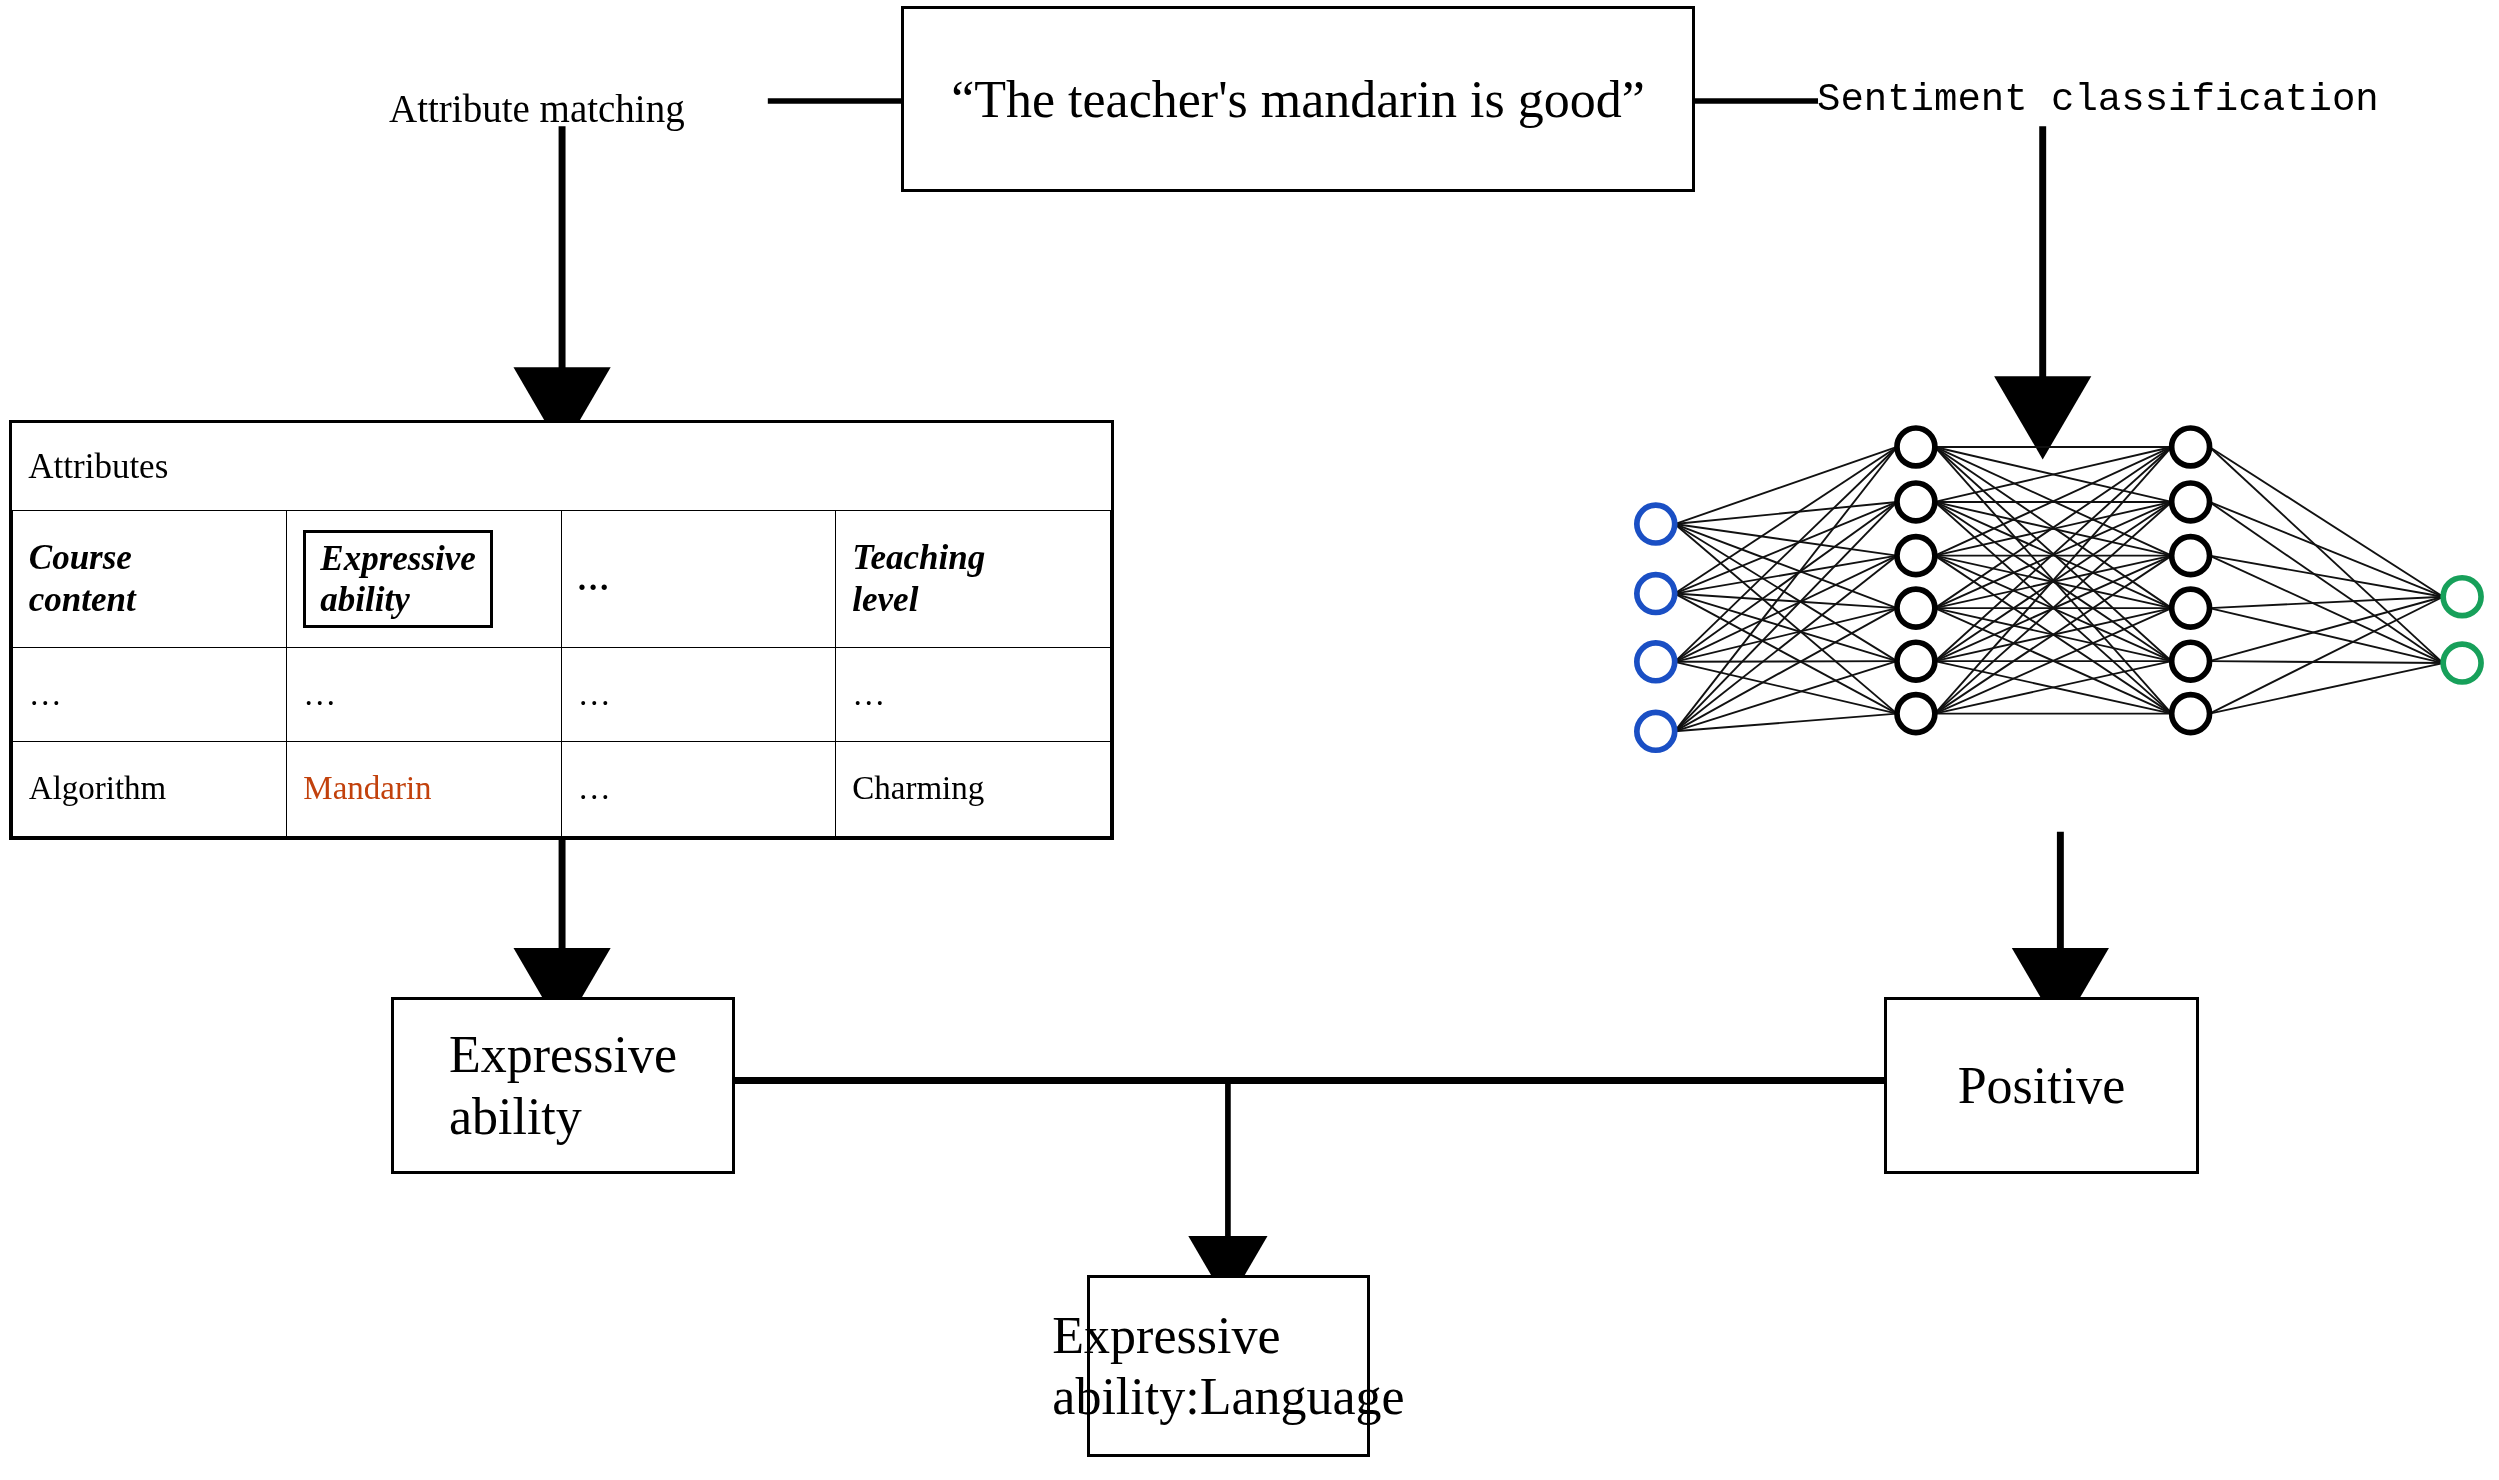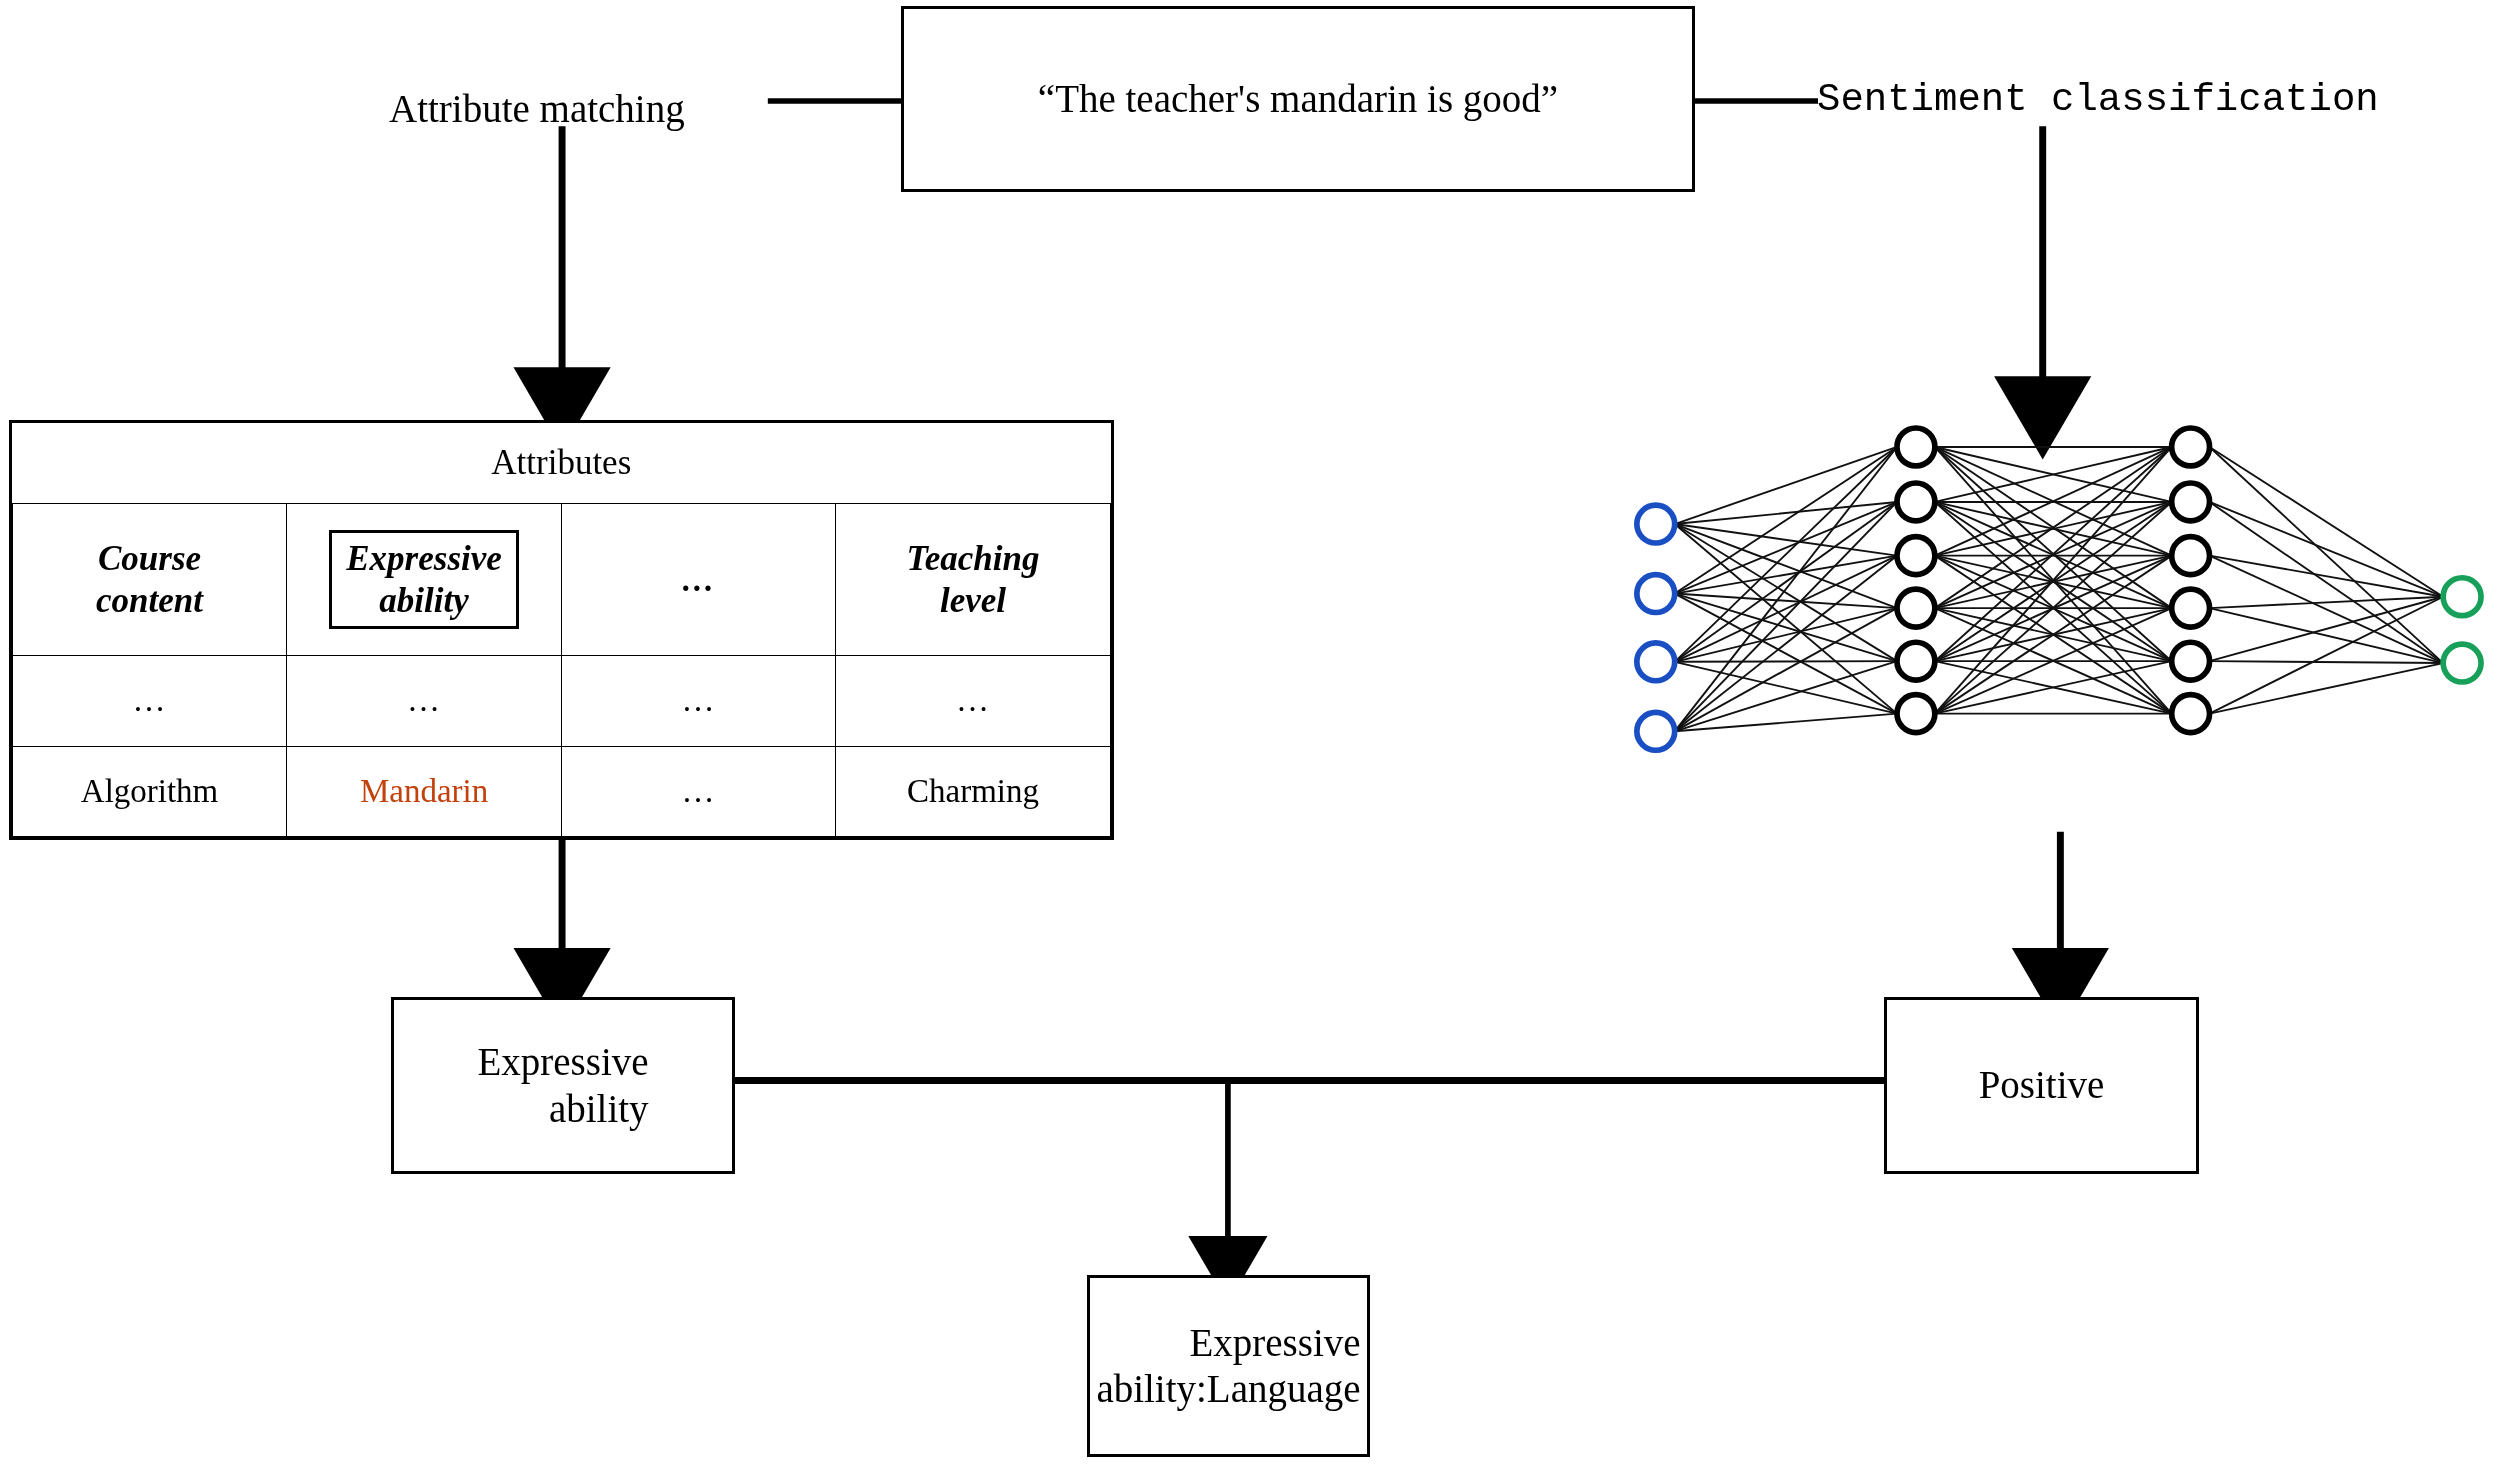--- a/index.html
+++ b/index.html
@@ -4,30 +4,30 @@
 <style>
   html,body{margin:0;padding:0;background:#ffffff;}
   body{width:2500px;height:1480px;position:relative;overflow:hidden;
        font-family:"Liberation Serif","DejaVu Serif",serif;color:#000;}
   #stage{position:absolute;left:0;top:0;width:2500px;height:1480px;}
   svg#canvas{position:absolute;left:0;top:0;width:2500px;height:1480px;}
 
   .label{position:absolute;white-space:nowrap;font-size:39px;line-height:1;}
 
   .box{position:absolute;box-sizing:border-box;border:3.8px solid #000;background:#fff;
-       display:flex;align-items:center;justify-content:center;text-align:right;
-       font-size:39px;line-height:1.18;}
+       display:flex;align-items:center;justify-content:center;text-align:left;
+       font-size:52px;line-height:1.18;}
   .box .txt{display:block;}
 
   
   #attr-table{position:absolute;left:8.8px;top:420px;width:1105px;height:420px;
               box-sizing:border-box;border:3.2px solid #000;background:#fff;}
   #attr-table table{width:100%;height:100%;border-collapse:collapse;table-layout:fixed;}
-  #attr-table td{border:1.9px solid #000;text-align:center;vertical-align:middle;
-                 font-size:33px;line-height:1.2;padding:0;}
+  #attr-table td{border:1.9px solid #000;text-align:left;vertical-align:middle;
+                 font-size:33px;line-height:1.2;padding:16px;}
   #attr-table td.spanhead{border-top:none;border-left:none;border-right:none;
                  font-size:35px;height:52px;}
   #attr-table tr.hdr td{font-weight:bold;font-style:italic;font-size:35px;height:90px;}
   #attr-table tr.data td{height:58px;}
   #attr-table td.c0{width:263px;}
   #attr-table td.c1{width:287px;}
   #attr-table td.c2{width:295px;}
   #attr-table td.c3{width:260px;}
   .boxed-hdr{display:inline-block;border:3.2px solid #000;padding:5px 14px;line-height:1.18;}
   .redcell{color:#c2410c;}

